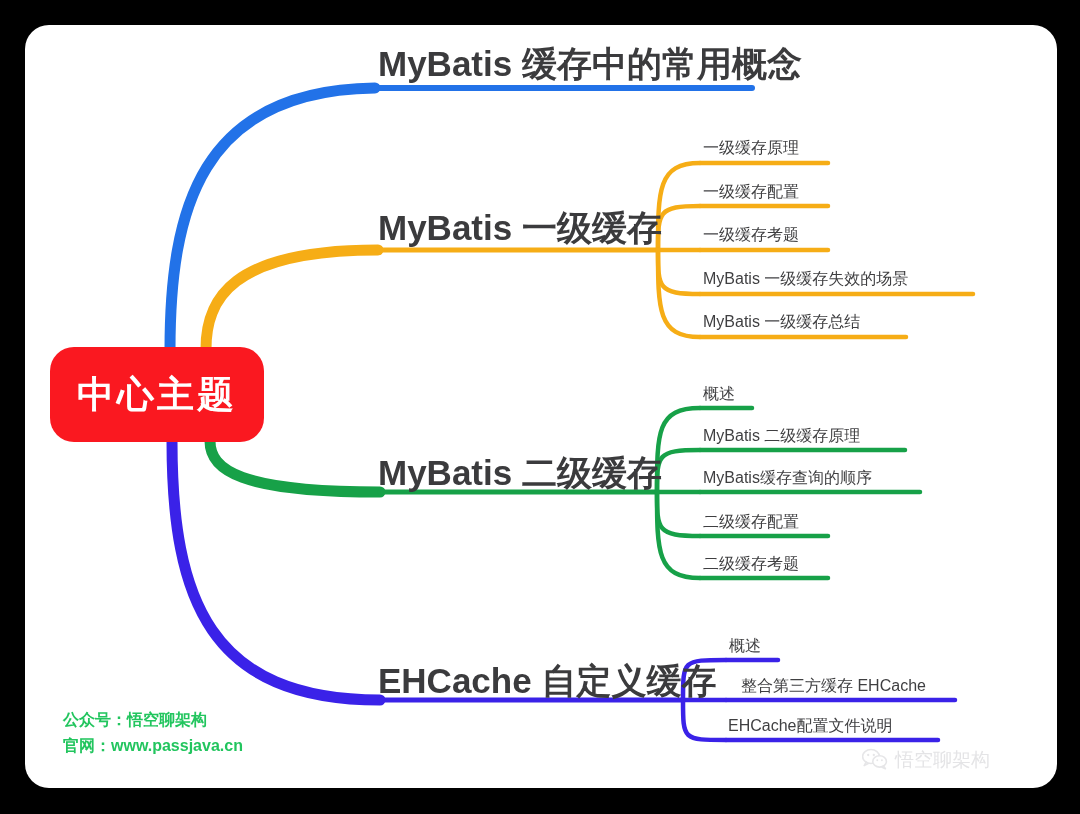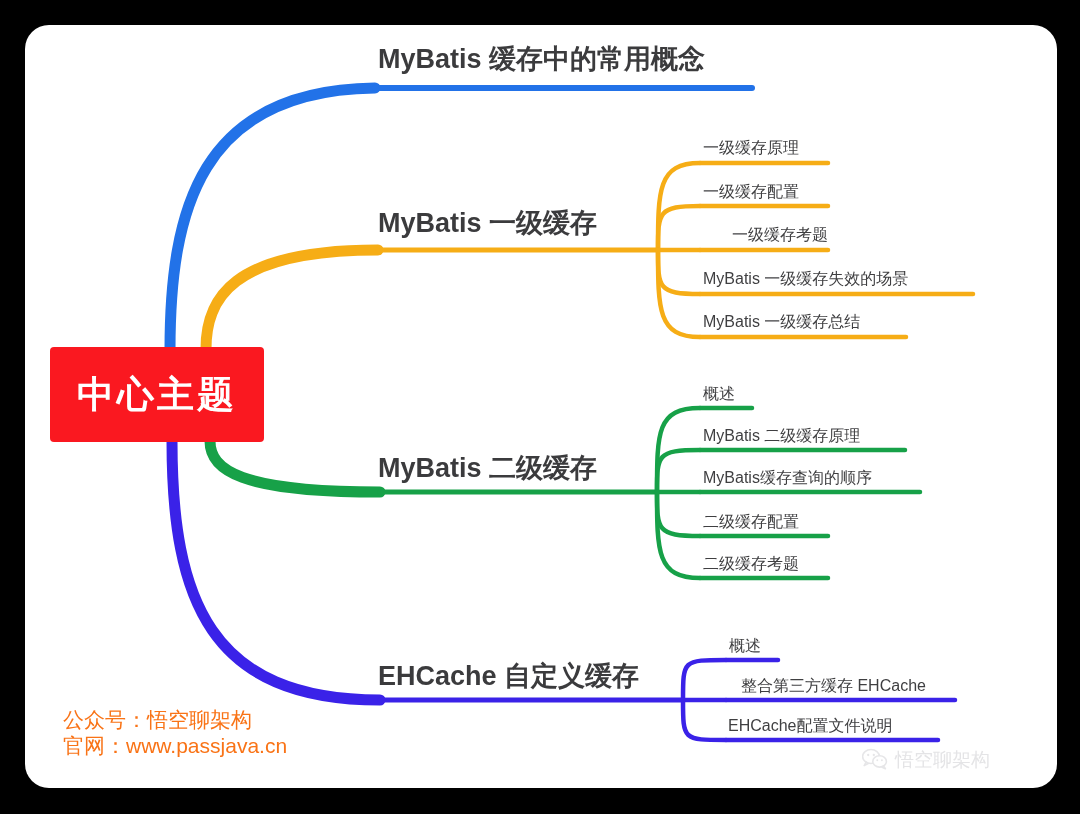--- a/index.html
+++ b/index.html
@@ -40,42 +40,42 @@
   }
 
   
   .center-node {
     position: absolute;
     left: 50px;
     top: 347px;
     width: 214px;
     height: 95px;
     background: #fa1820;
-    border-radius: 4px;
+    border-radius: 24px;
     display: flex;
     align-items: center;
     justify-content: center;
     z-index: 5;
   }
   .center-node .label {
     color: #ffffff;
     font-size: 37px;
     font-weight: 700;
     letter-spacing: 3px;
     line-height: 1;
     white-space: nowrap;
   }
 
   
   .topic {
     position: absolute;
     z-index: 4;
     white-space: nowrap;
     color: #3b3b3d;
-    font-size: 27px;
+    font-size: 35px;
     font-weight: 700;
     line-height: 1;
   }
 
   
   .subtopic {
     position: absolute;
     z-index: 4;
     white-space: nowrap;
     color: #3f3f41;
@@ -83,23 +83,23 @@
     font-weight: 400;
     line-height: 1;
   }
 
   
   .wm-left {
     position: absolute;
     left: 63px;
     top: 707px;
     z-index: 6;
-    color: #f97316;
-    font-size: 21px;
-    font-weight: 400;
+    color: #22c55e;
+    font-size: 16px;
+    font-weight: 700;
     line-height: 26px;
     white-space: nowrap;
   }
   .wm-right {
     position: absolute;
     left: 862px;
     top: 748px;
     z-index: 6;
     display: flex;
     align-items: center;
@@ -166,21 +166,21 @@
     <span class="label">中心主题</span>
   </div>
 
   <div class="topic" style="left:378px; top:46px;">MyBatis 缓存中的常用概念</div>
   <div class="topic" style="left:378px; top:210px;">MyBatis 一级缓存</div>
   <div class="topic" style="left:378px; top:455px;">MyBatis 二级缓存</div>
   <div class="topic" style="left:378px; top:663px;">EHCache 自定义缓存</div>
 
   <div class="subtopic" style="left:703px; top:140px;">一级缓存原理</div>
   <div class="subtopic" style="left:703px; top:184px;">一级缓存配置</div>
-  <div class="subtopic" style="left:732px; top:227px;">一级缓存考题</div>
+  <div class="subtopic" style="left:703px; top:227px;">一级缓存考题</div>
   <div class="subtopic" style="left:703px; top:271px;">MyBatis 一级缓存失效的场景</div>
   <div class="subtopic" style="left:703px; top:314px;">MyBatis 一级缓存总结</div>
 
   <div class="subtopic" style="left:703px; top:386px;">概述</div>
   <div class="subtopic" style="left:703px; top:428px;">MyBatis 二级缓存原理</div>
   <div class="subtopic" style="left:703px; top:470px;text-align:right;">MyBatis缓存查询的顺序</div>
   <div class="subtopic" style="left:703px; top:514px;">二级缓存配置</div>
   <div class="subtopic" style="left:703px; top:556px;">二级缓存考题</div>
 
   <div class="subtopic" style="left:729px; top:638px;">概述</div>

